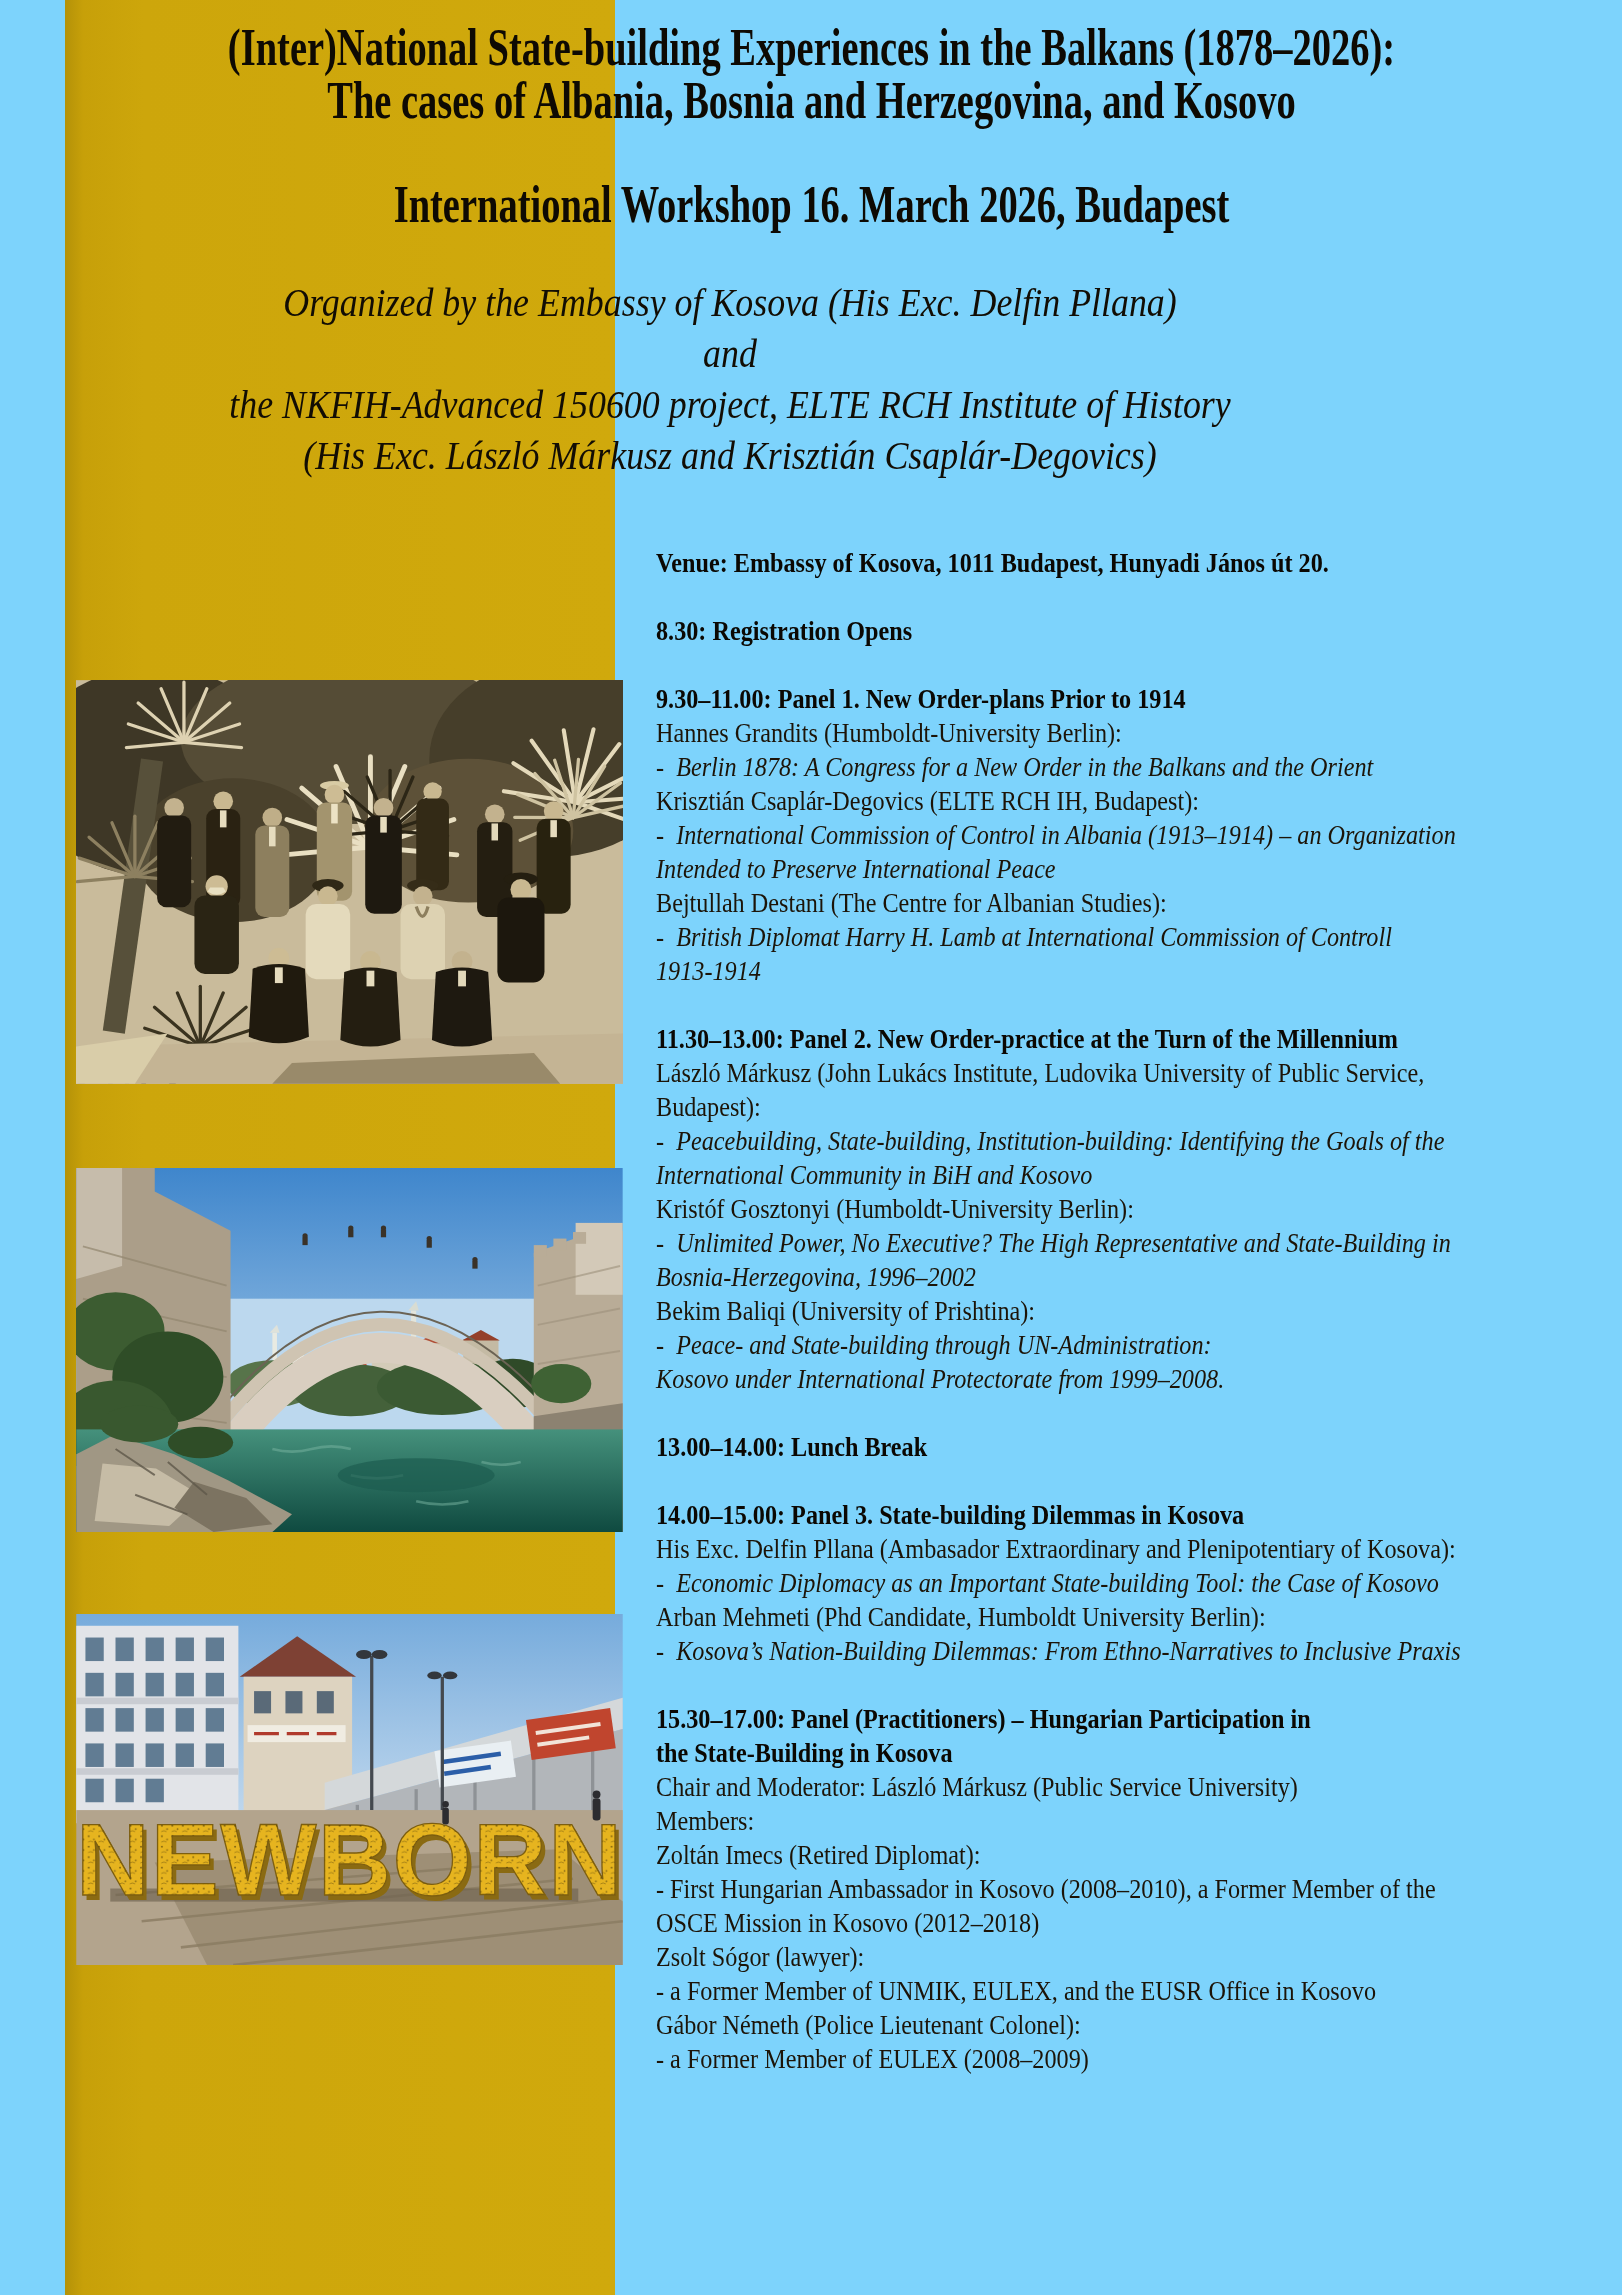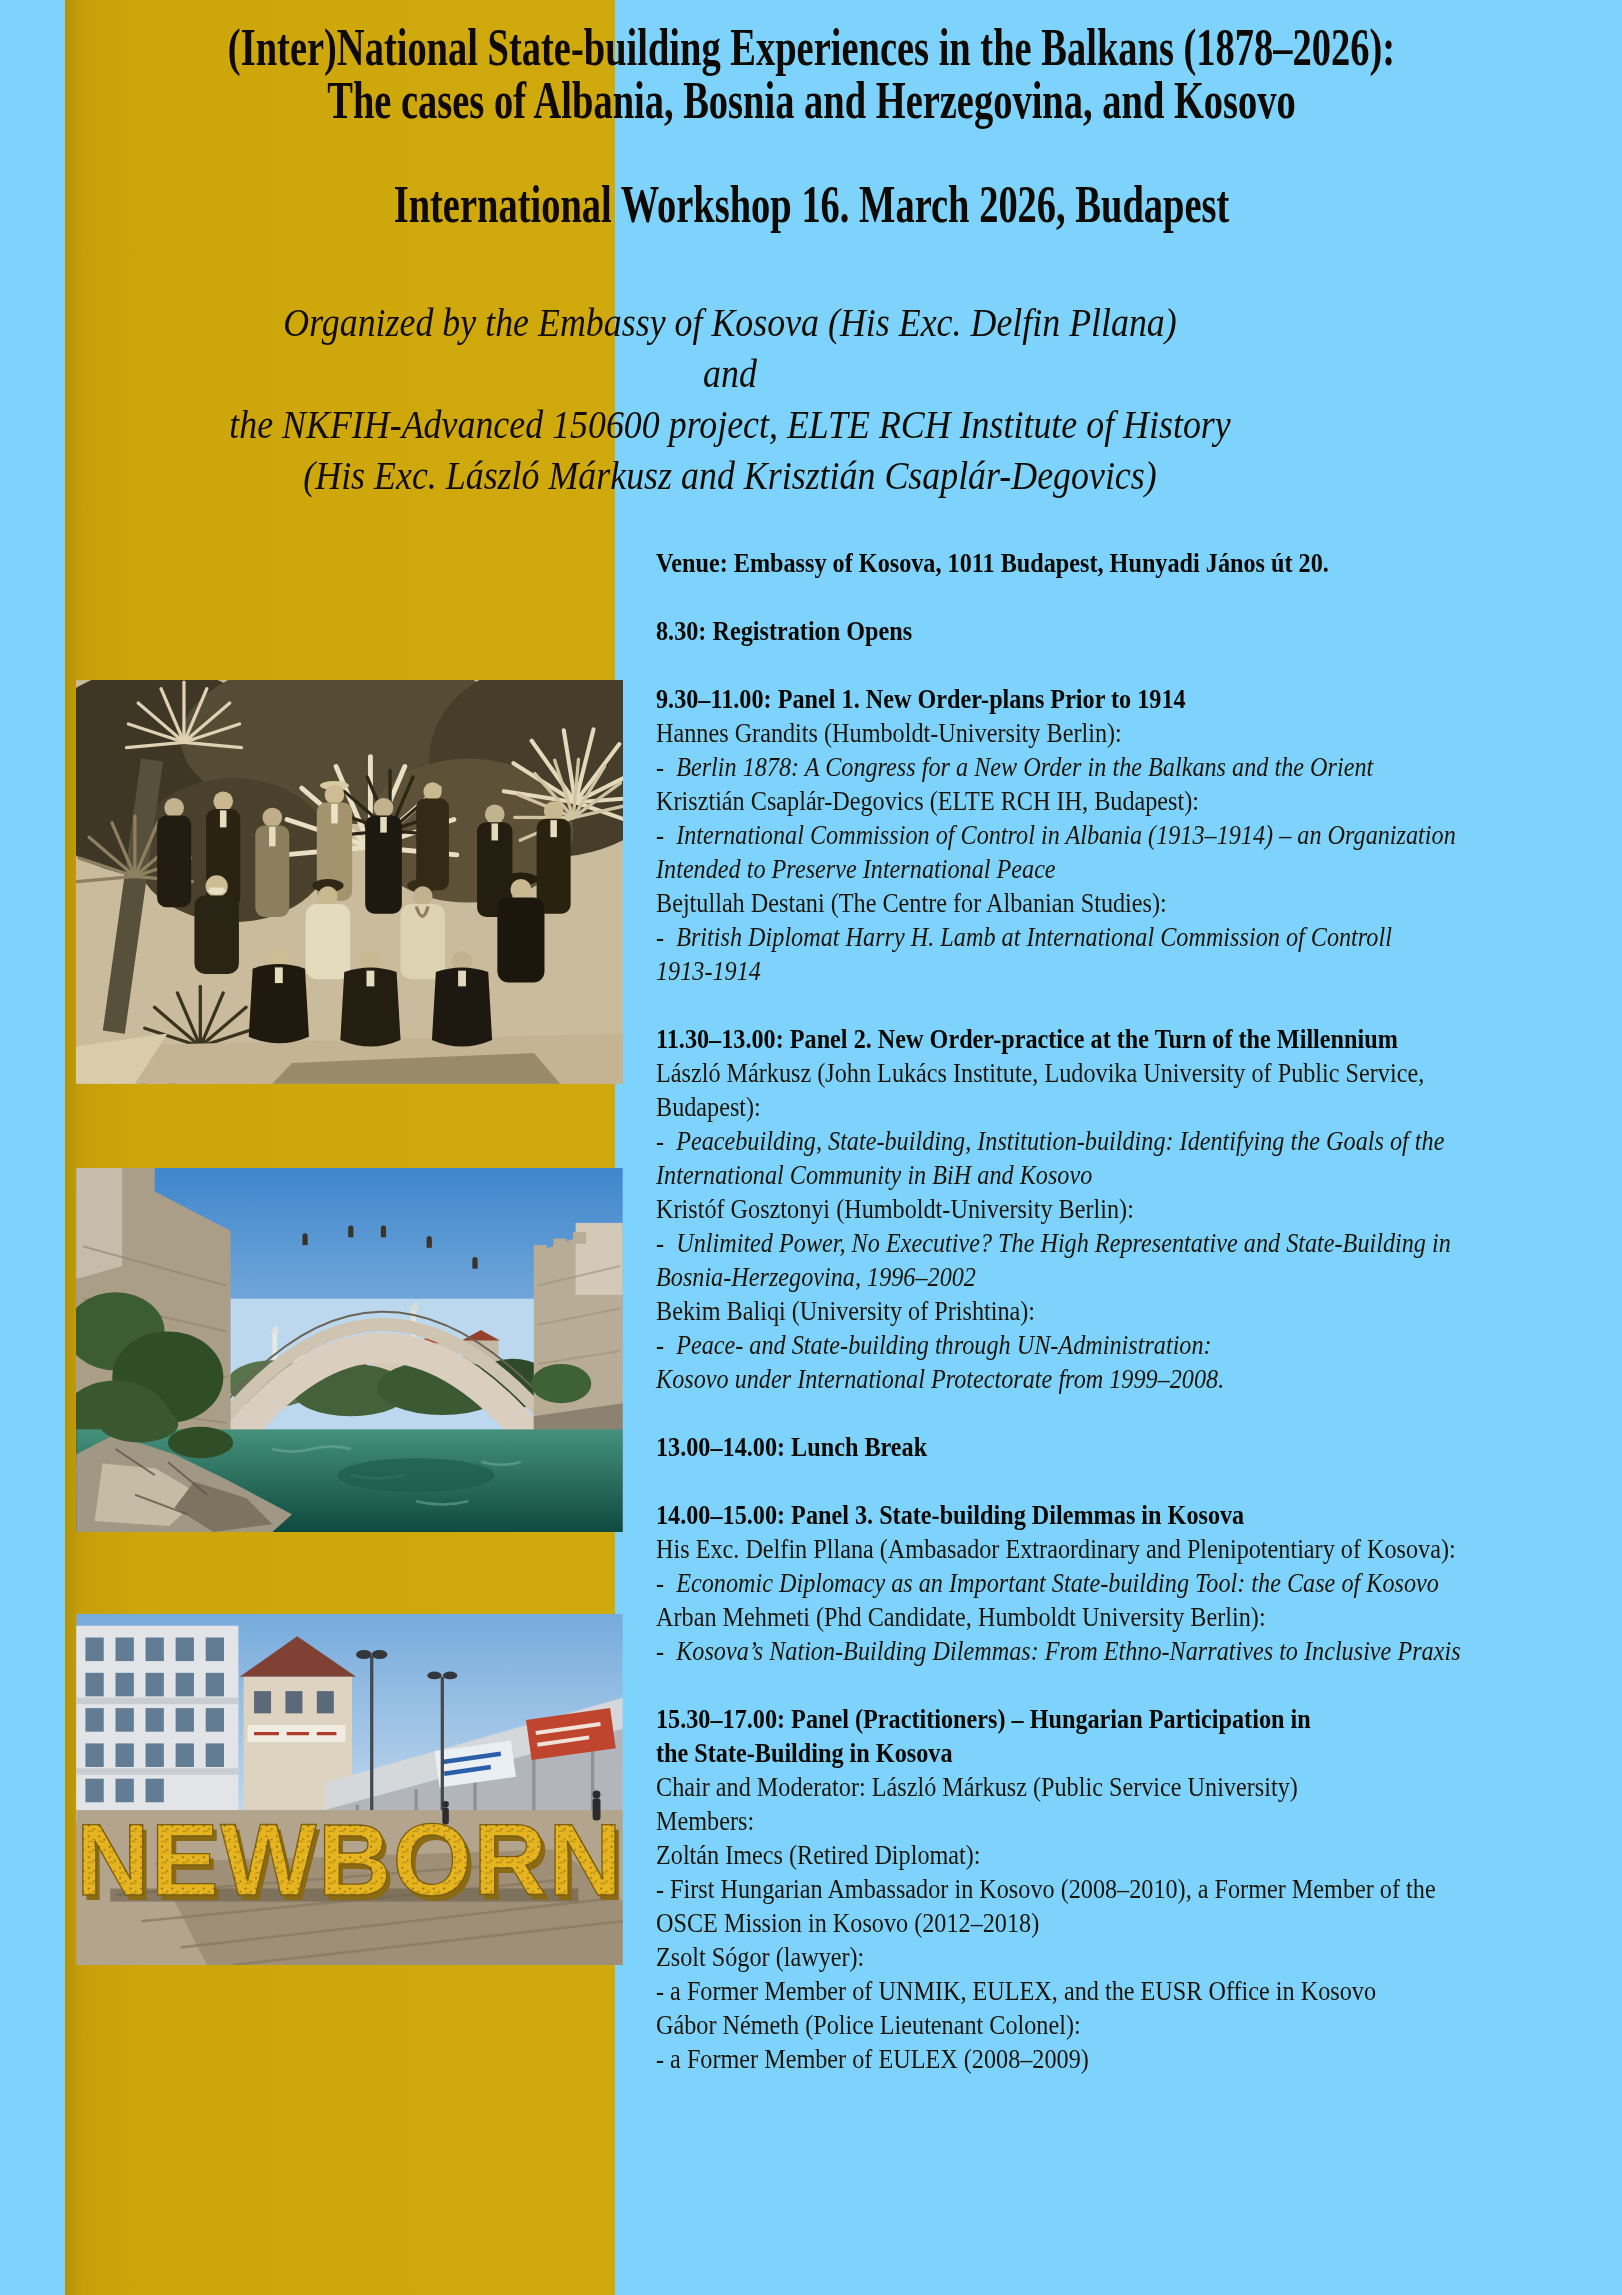--- a/index.html
+++ b/index.html
@@ -21,21 +21,21 @@
     position:absolute;left:0;width:1623px;
     font-weight:700;font-size:52px;line-height:52px;
     transform:scaleX(0.74);transform-origin:50% 50%;
     white-space:pre;color:#0e0a03;
   }
   .t1{top:22px;}
   .t2{top:75px;}
   .workshop{top:179px;}
   .org{
     position:absolute;left:0;top:277px;width:1460px;text-align:center;
-    font-style:italic;font-size:39px;line-height:51px;color:#120d04;margin-top:20px;
+    font-style:italic;font-size:39px;line-height:51px;color:#120d04;
   }
   .org-line{transform:scaleX(0.92);transform-origin:50% 50%;white-space:pre;}
   
   .photo{position:absolute;left:65px;margin:0;padding:11px;}
   .photo svg{display:block;}
   .photo1{top:669px;}
   .photo2{top:1157px;}
   .photo3{top:1603px;}
   
   .program{

